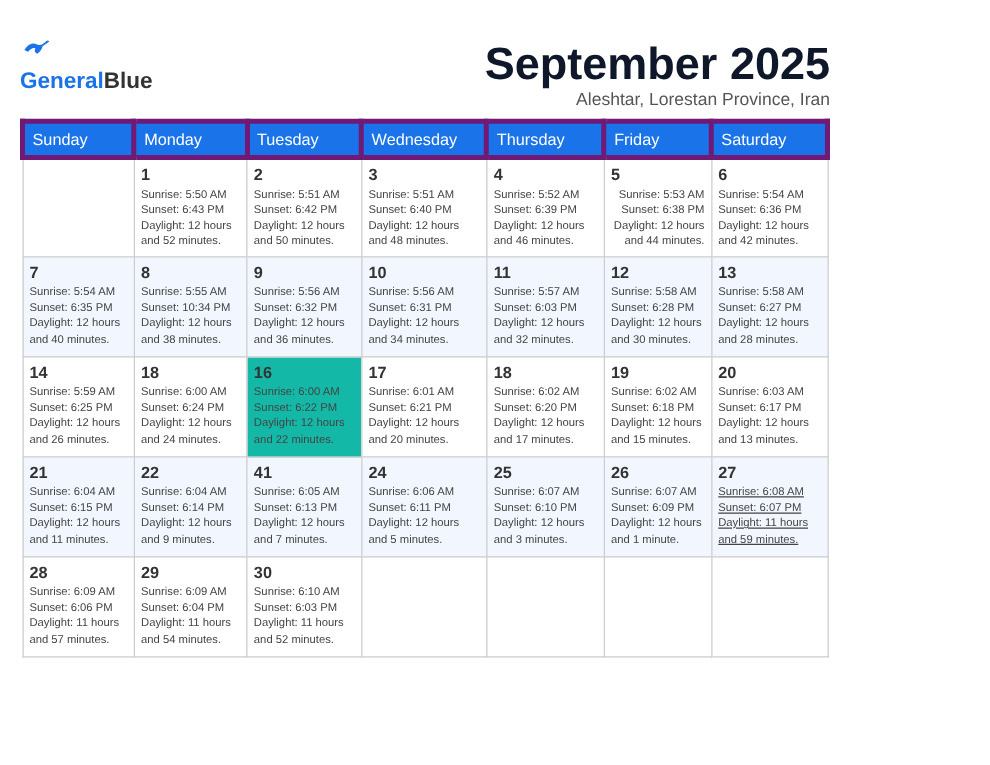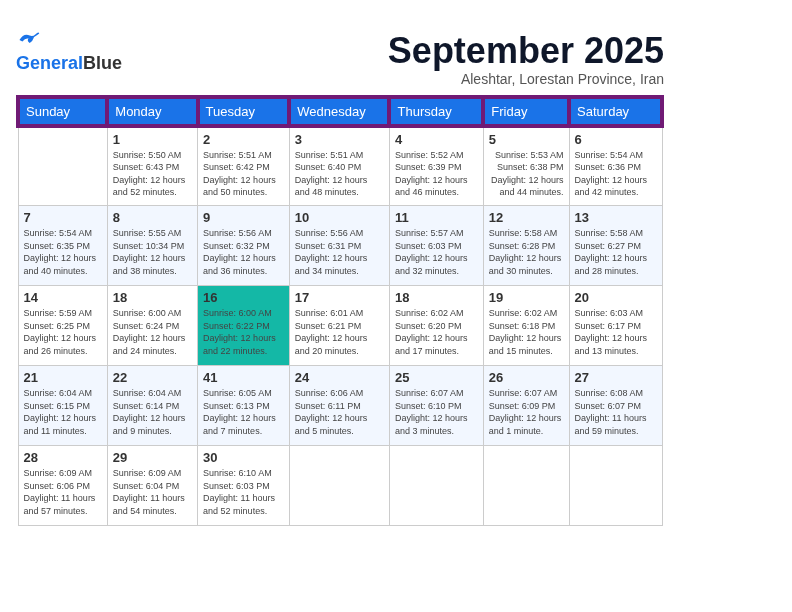--- a/index.html
+++ b/index.html
@@ -305,21 +305,21 @@
           </td>
           <td style="background-color: rgb(242, 247, 255);">
             <span class="day-number">26</span>
             <div class="day-info" style="white-space: pre-line;">Sunrise: 6:07 AM
 Sunset: 6:09 PM
 Daylight: 12 hours
 and 1 minute.</div>
           </td>
           <td style="background-color: rgb(242, 247, 255);">
             <span class="day-number">27</span>
-            <div class="day-info" style="white-space: pre-line;">Sunrise: 6:08 AM
+            <div class="day-info" style="white-space: pre-line; text-decoration: underline;">Sunrise: 6:08 AM
 Sunset: 6:07 PM
 Daylight: 11 hours
 and 59 minutes.</div>
           </td>
         </tr>
         <tr>
           <td style="background-color: rgb(255, 255, 255);">
             <span class="day-number">28</span>
             <div class="day-info" style="white-space: pre-line;">Sunrise: 6:09 AM
 Sunset: 6:06 PM

